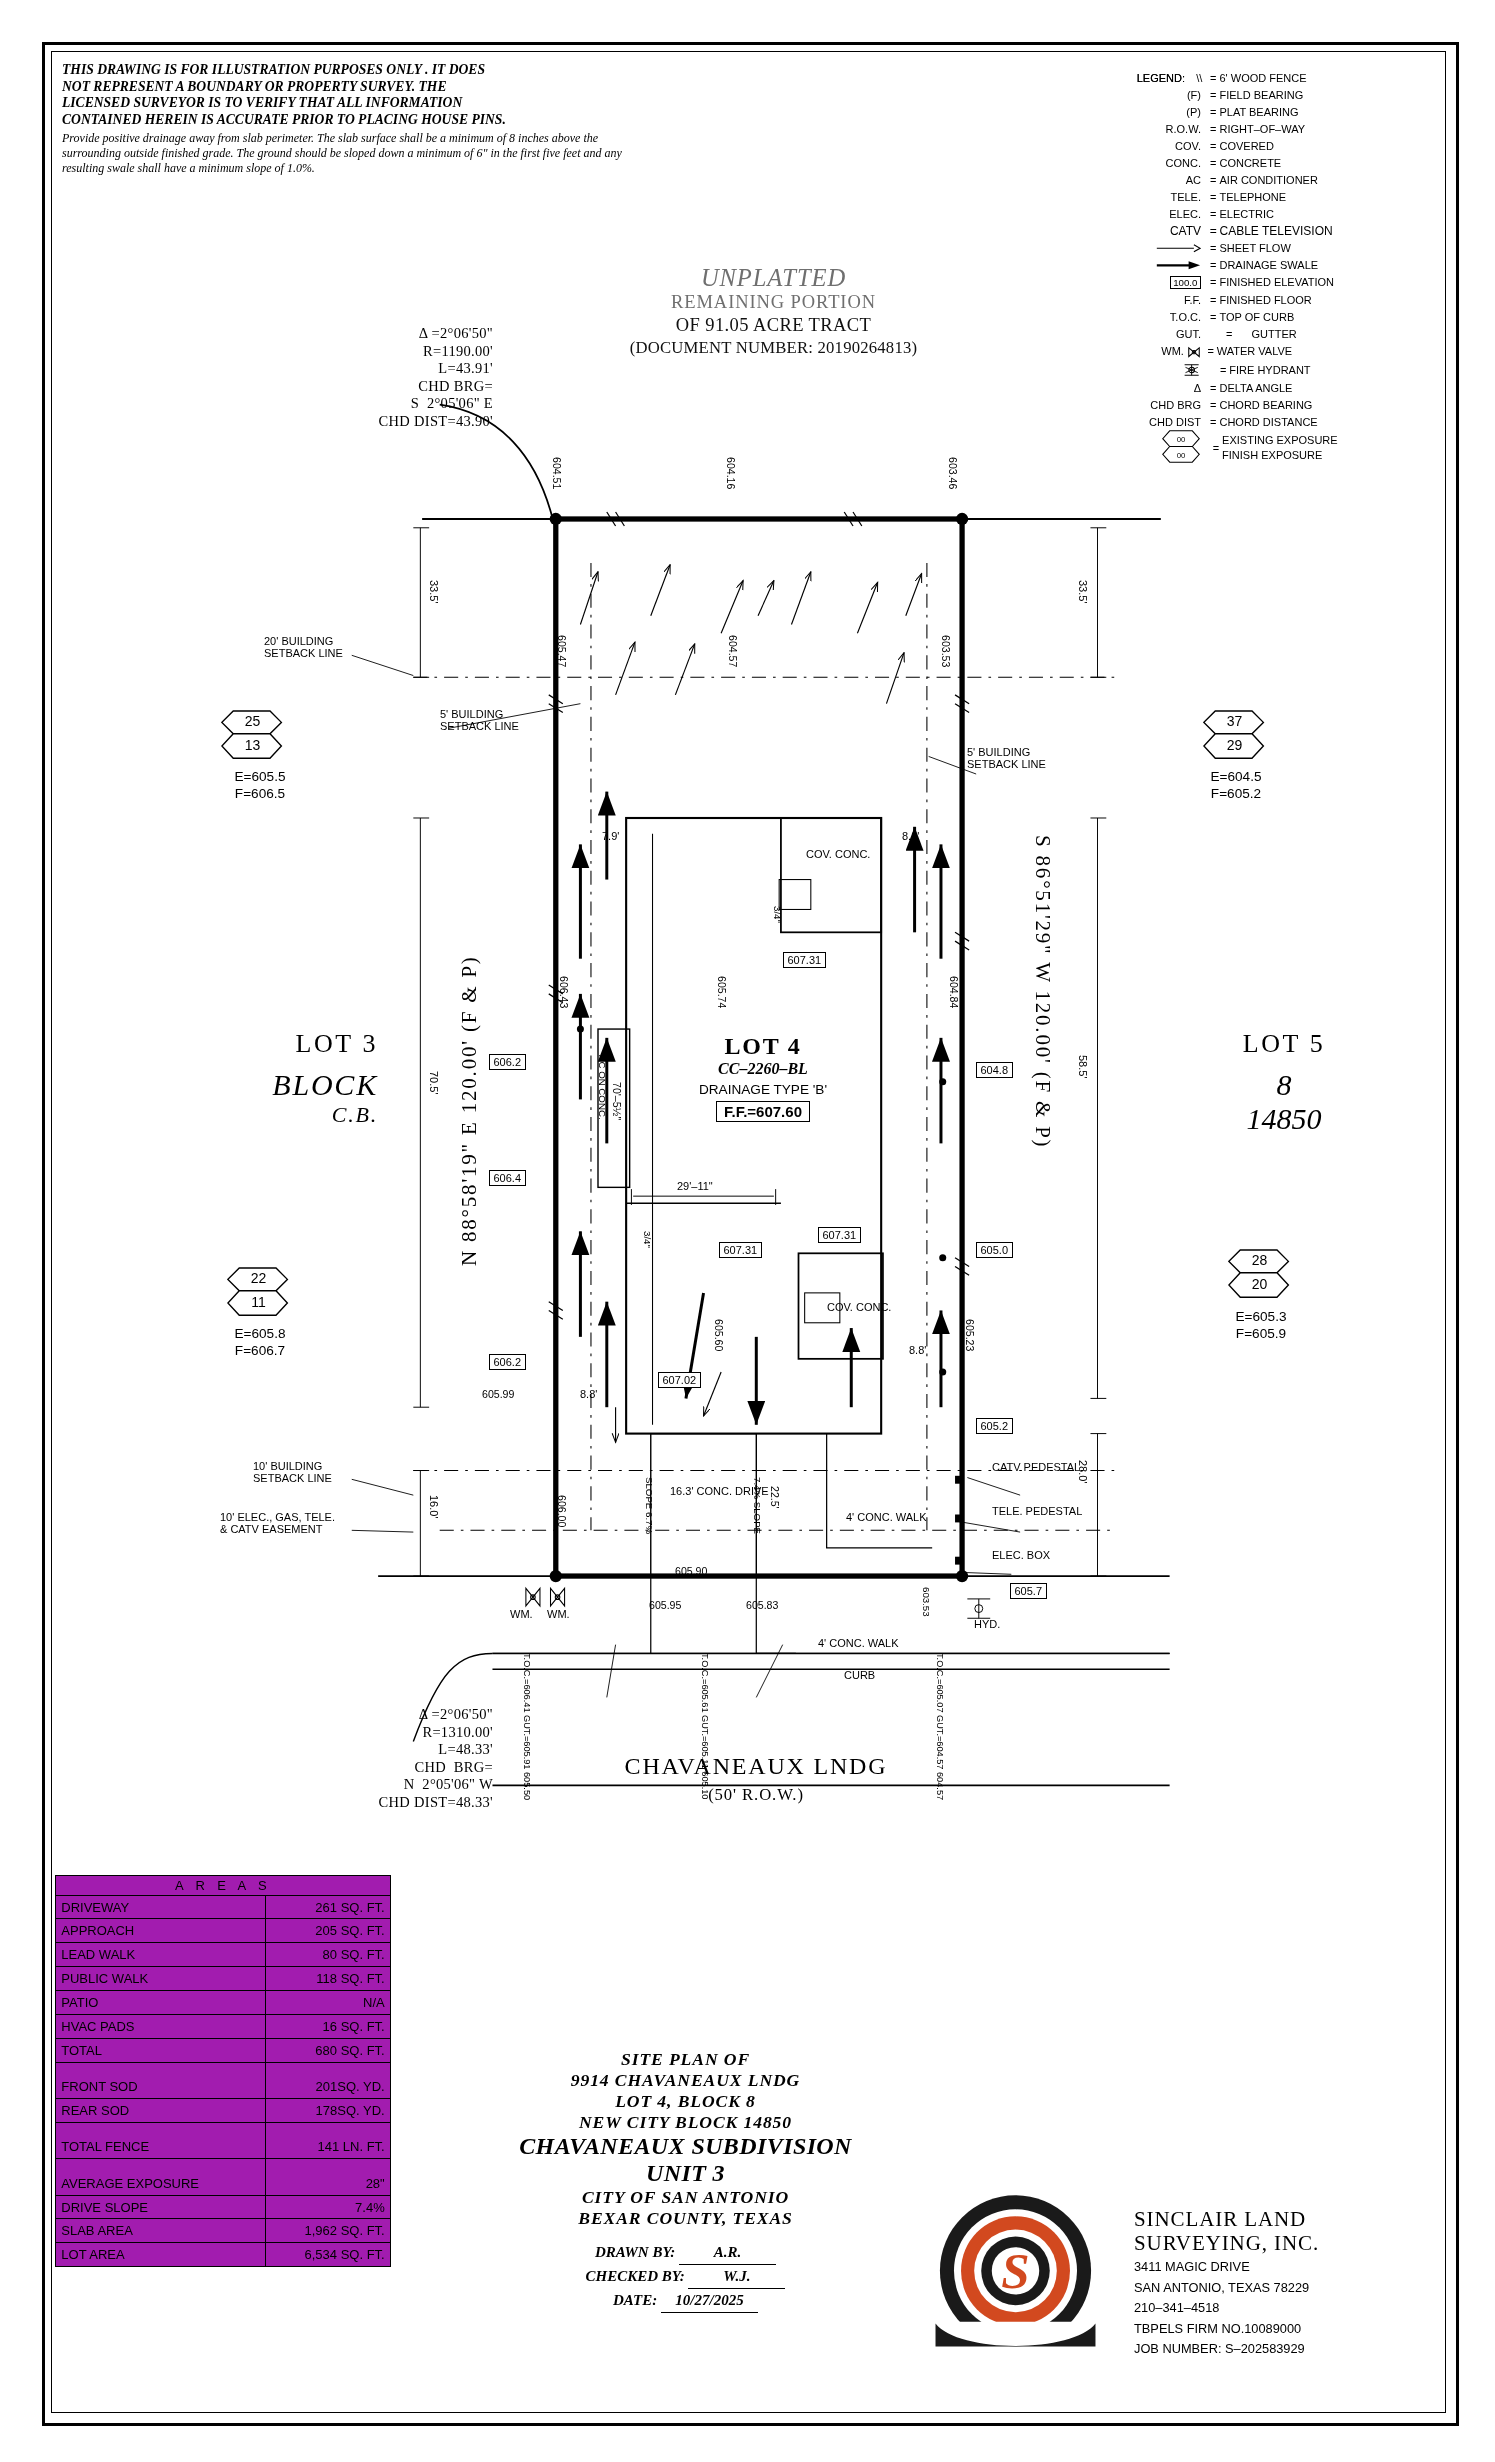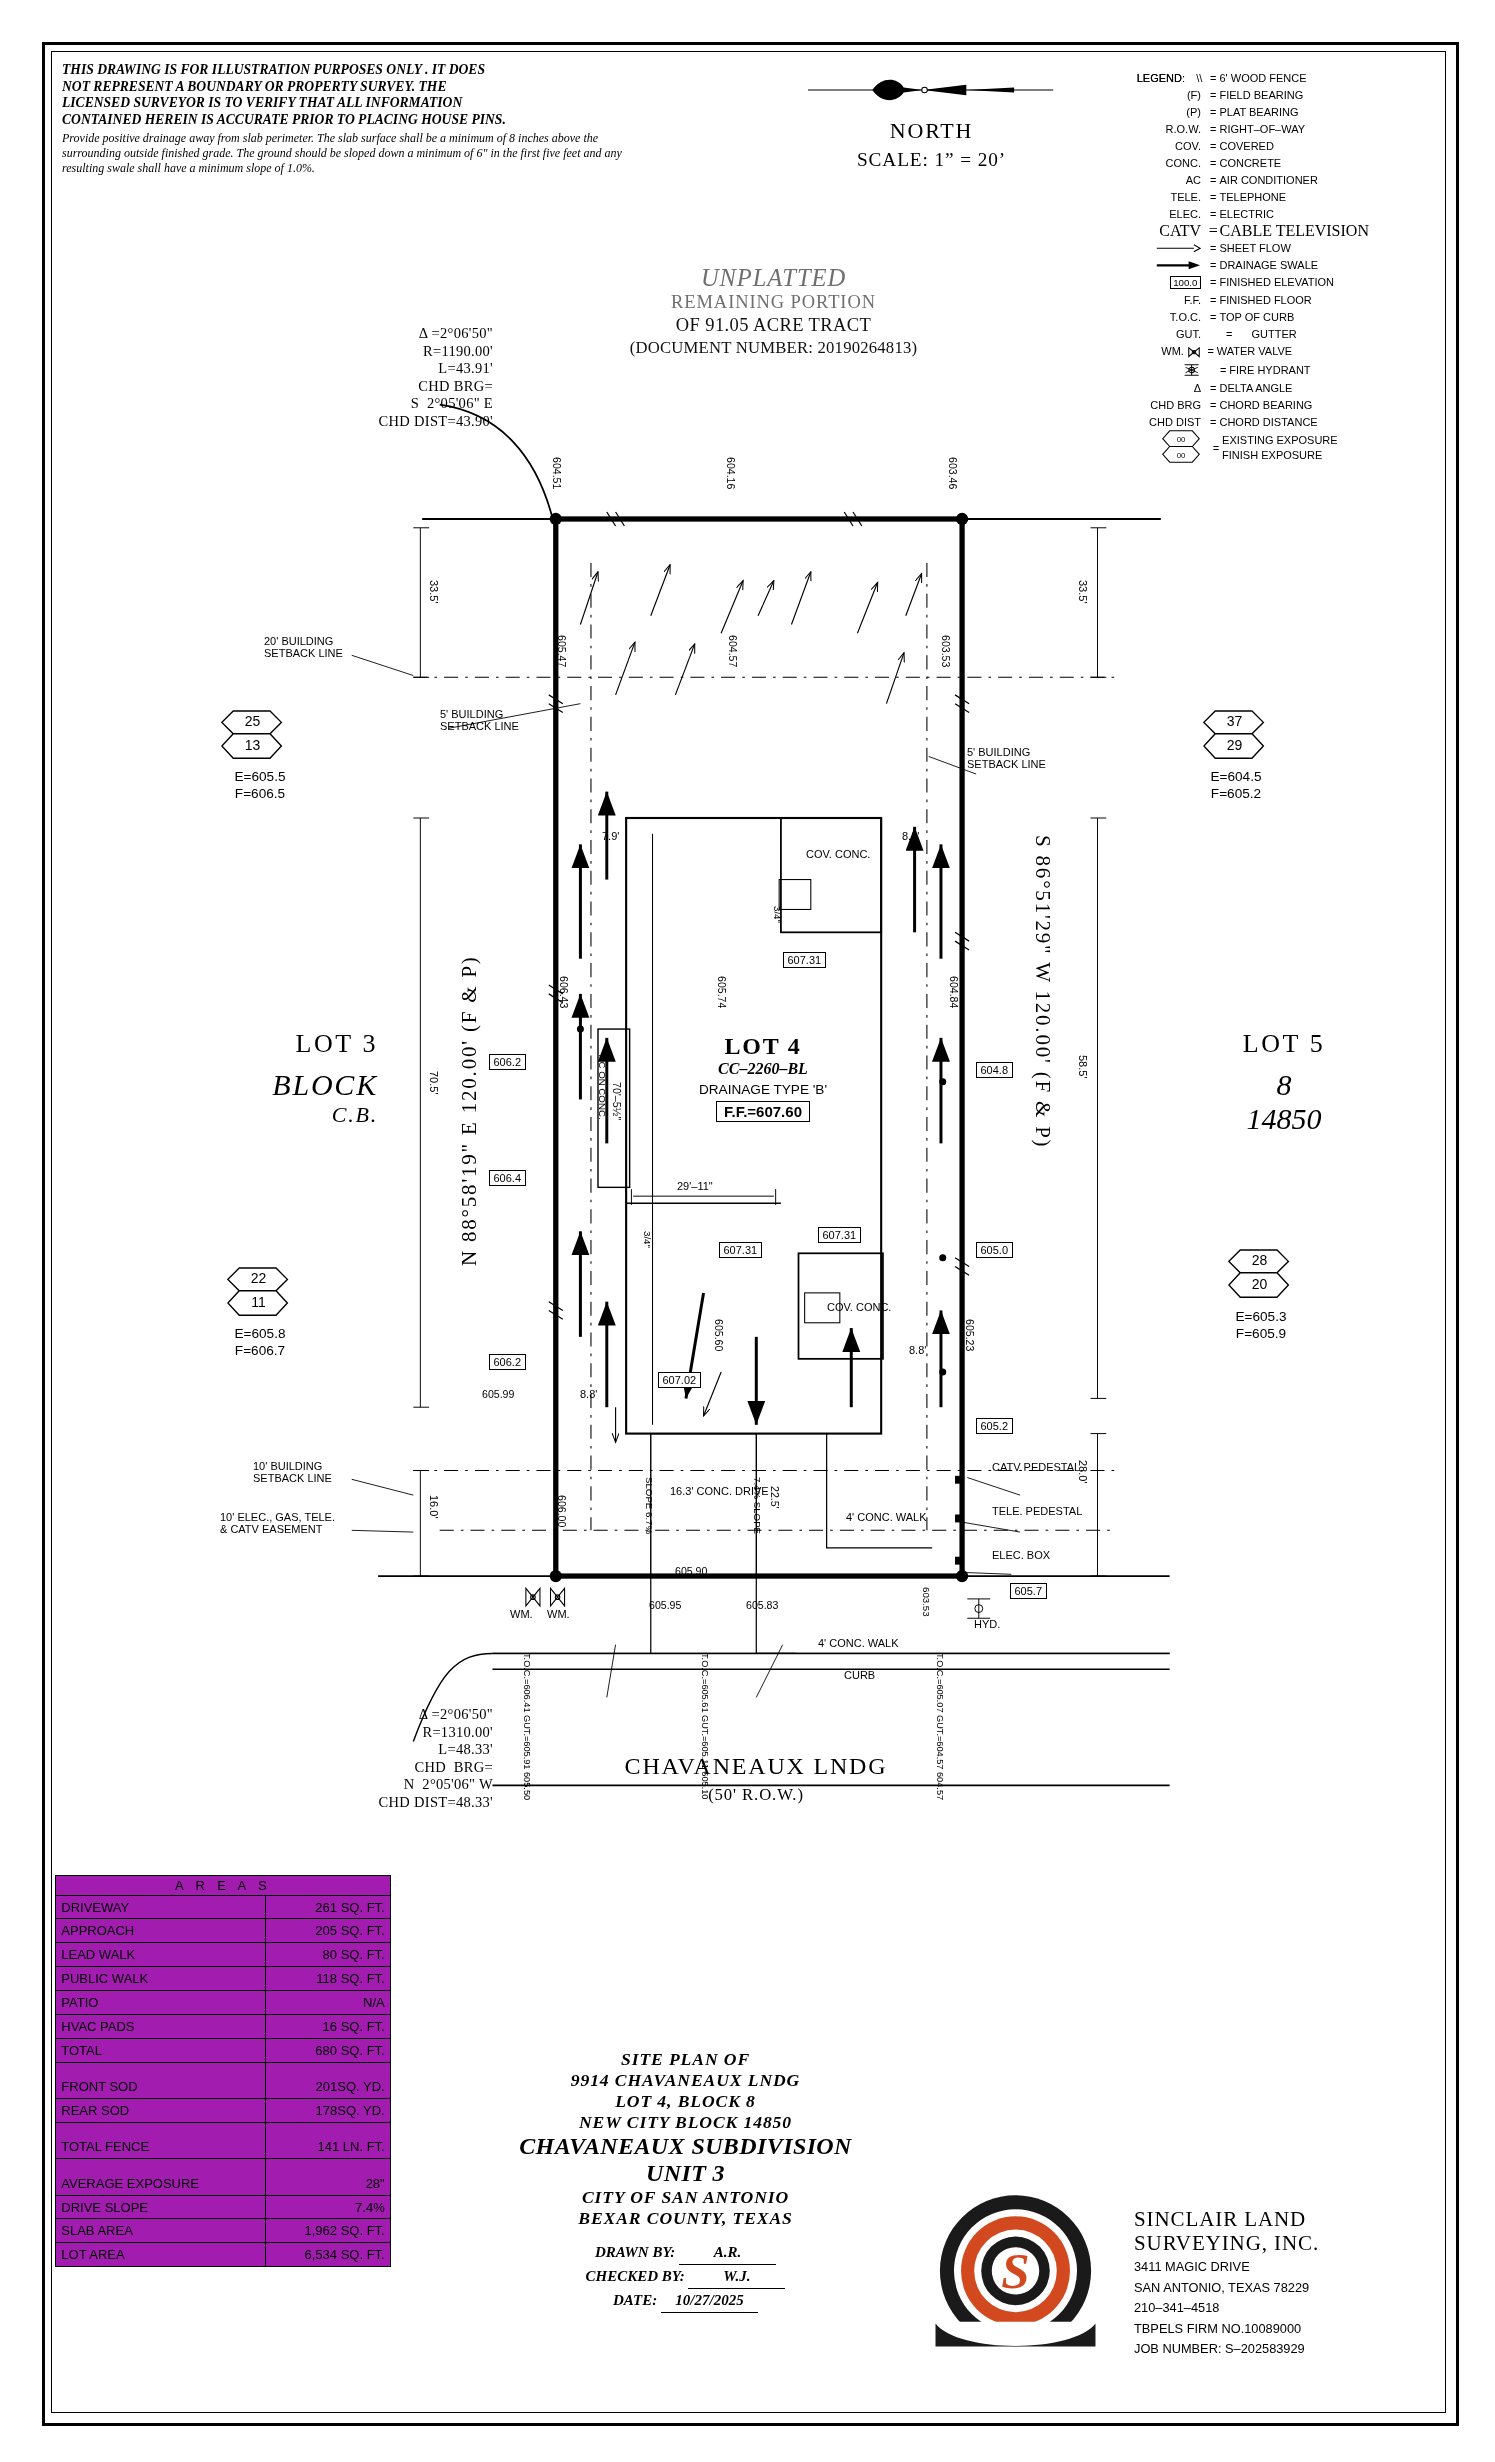--- a/index.html
+++ b/index.html
@@ -72,31 +72,20 @@
   <div class="border-inner"></div>
 
   <div class="abs" id="disclaimer">
     <div>THIS DRAWING IS FOR ILLUSTRATION PURPOSES ONLY . IT DOES</div>
     <div>NOT REPRESENT A BOUNDARY OR PROPERTY SURVEY. THE</div>
     <div>LICENSED SURVEYOR IS TO VERIFY THAT ALL INFORMATION</div>
     <div>CONTAINED HEREIN IS ACCURATE PRIOR TO PLACING HOUSE PINS.</div>
     <span class="small">Provide positive drainage away from slab perimeter. The slab surface shall be a minimum of 8 inches above the surrounding outside finished grade. The ground should be sloped down a minimum of 6" in the first five feet and any resulting swale shall have a minimum slope of 1.0%.</span>
   </div>
 
-  <div class="abs" id="north-block">
-    <svg width="281" height="40" viewBox="0 0 320 46">
-      <line x1="18" y1="23" x2="300" y2="23" stroke="#000" stroke-width="1.4"></line>
-      <path d="M92 23 C102 8, 120 8, 128 20 L150 23 L128 26 C120 38, 102 38, 92 23 Z" fill="#000"></path>
-      <path d="M150 23 L200 17 L200 29 Z" fill="#000"></path>
-      <path d="M200 23 L255 20 L255 26 Z" fill="#000"></path>
-      <circle cx="152" cy="23" r="3.2" fill="#fff" stroke="#000" stroke-width="1.2"></circle>
-    </svg>
-    <div id="north-label">NORTH</div>
-    <div id="scale-label">SCALE:  1” = 20’</div>
-  </div>
 
   <div class="abs" id="legend">
     <div class="row">
         <div class="sym">LEGEND:</div>
         <div class="eq"></div>
         <div class="txt">&nbsp;</div>
       </div>
   </div>
   <div class="abs" style="left:1104px;top:69px;width:352px;">
     <div style="display:flex;align-items:center;height:17px;font-family:'Liberation Sans',sans-serif;font-size:11px;">
@@ -138,21 +127,21 @@
     <div style="display:flex;align-items:center;height:17px;font-family:'Liberation Sans',sans-serif;font-size:11px;">
       <div style="width:97px;text-align:right;padding-right:6.2px;">TELE.</div>
       <div style="width:12.3px;text-align:center;">=</div>
       <div style="flex:1;">TELEPHONE</div>
     </div>
     <div style="display:flex;align-items:center;height:17px;font-family:'Liberation Sans',sans-serif;font-size:11px;">
       <div style="width:97px;text-align:right;padding-right:6.2px;">ELEC.</div>
       <div style="width:12.3px;text-align:center;">=</div>
       <div style="flex:1;">ELECTRIC</div>
     </div>
-    <div style="display:flex;align-items:center;height:17px;font-family:Liberation Serif, serif;font-size:16px;">
+    <div style="display:flex;align-items:center;height:17px;font-family:Liberation Sans, sans-serif;font-size:12px;">
       <div style="width:97px;text-align:right;padding-right:6.2px;">CATV</div>
       <div style="width:12.3px;text-align:center;">=</div>
       <div style="flex:1;">CABLE TELEVISION</div>
     </div>
 
     <div style="display:flex;align-items:center;height:17px;font-family:'Liberation Sans',sans-serif;font-size:11px;">
       <div style="width:97px;text-align:right;padding-right:6.2px;">
         <svg width="46" height="10.6" style="vertical-align:middle;" viewBox="0 0 52 12">
           <line x1="2" y1="6" x2="44" y2="6" stroke="#000" stroke-width="1.2"></line>
           <path d="M44 2 L51 6 L44 10" fill="none" stroke="#000" stroke-width="1.2"></path>

